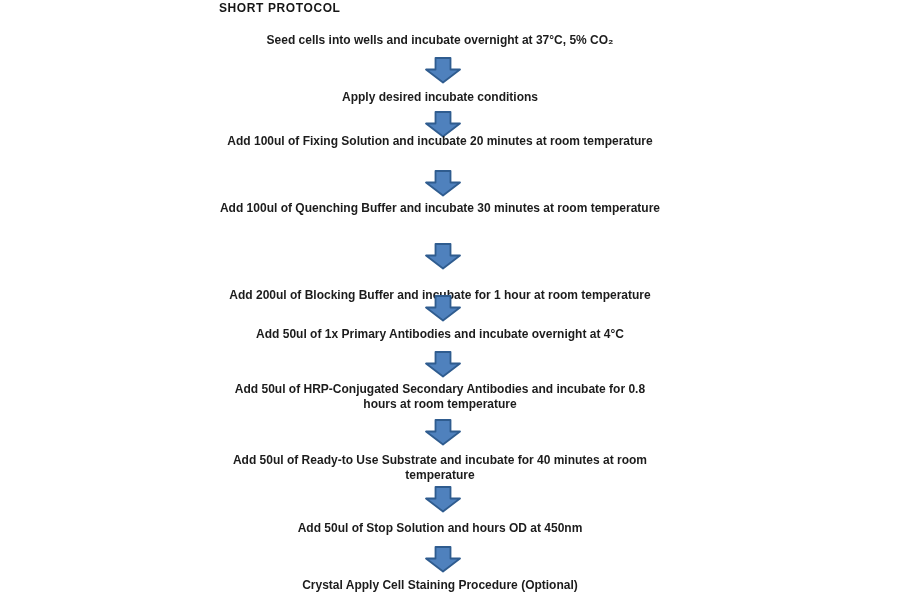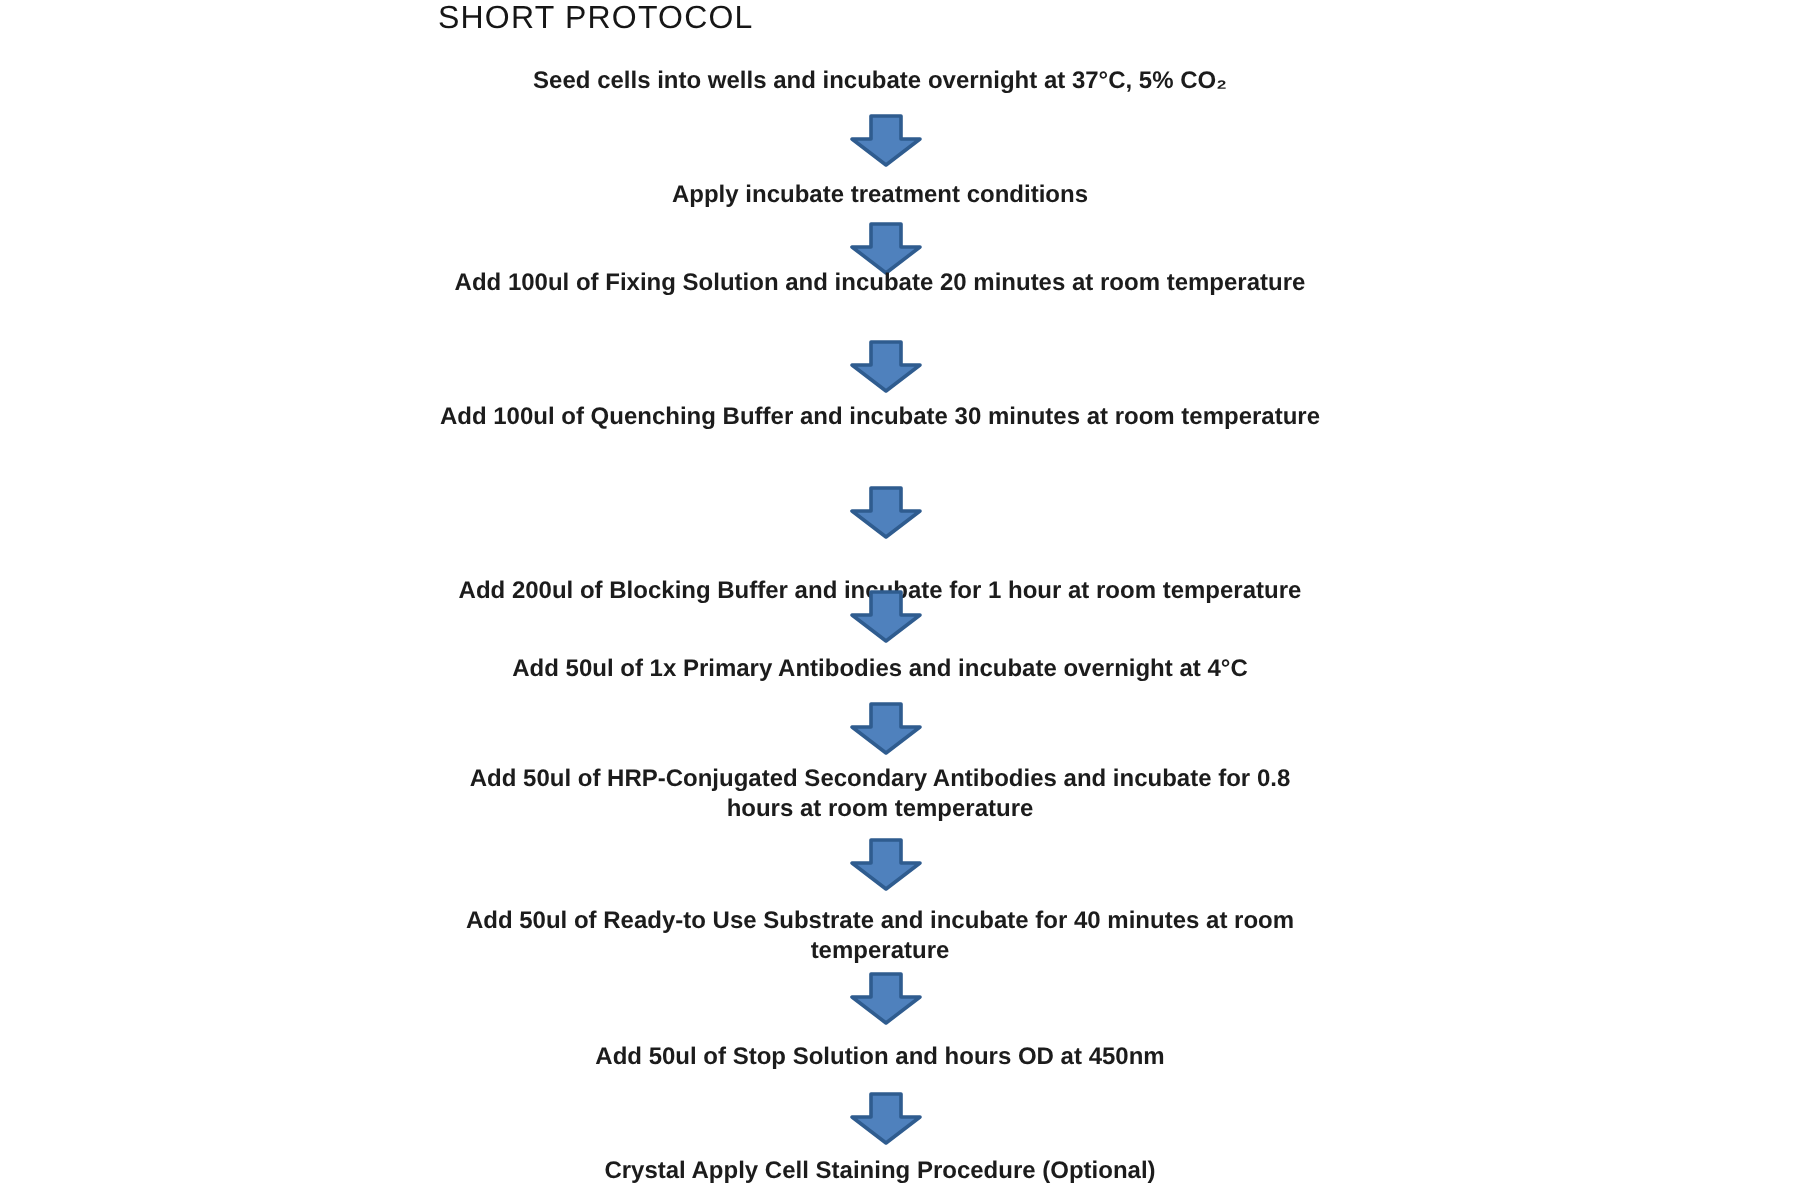--- a/index.html
+++ b/index.html
@@ -17,22 +17,22 @@
   .canvas {
     position: absolute;
     top: 0; left: 0;
     width: 900px;
     height: 594px;
   }
   .title {
     position: absolute;
     top: 1px;
     left: 219px;
-    font-size: 16px;
-    font-weight: normal;
+    font-size: 12px;
+    font-weight: bold;
     letter-spacing: 0.6px;
     color: #161616;
     white-space: nowrap;
   }
   .step {
     position: absolute;
     left: 90px;
     width: 700px;
     text-align: center;
     font-size: 12px;
@@ -65,21 +65,21 @@
   <div class="title">SHORT PROTOCOL</div>
 
   <div class="step" style="top:33px">Seed cells into wells and incubate overnight at 37°C, 5% CO₂</div>
 
   <span class="arrow" style="top:57px">
     <svg viewBox="0 0 38 27">
         <path d="M11.5 1 H26.5 V12.5 H36 L19 25.5 L2 12.5 H11.5 Z" fill="var(--arrow-fill)" stroke="var(--arrow-stroke)" stroke-width="1.8" stroke-linejoin="round"></path>
       </svg>
   </span>
 
-  <div class="step" style="top:90px">Apply incubate treatment conditions</div>
+  <div class="step" style="top:90px">Apply desired incubate conditions</div>
 
   <span class="arrow" style="top:111px">
     <svg viewBox="0 0 38 27">
         <path d="M11.5 1 H26.5 V12.5 H36 L19 25.5 L2 12.5 H11.5 Z" fill="var(--arrow-fill)" stroke="var(--arrow-stroke)" stroke-width="1.8" stroke-linejoin="round"></path>
       </svg>
   </span>
 
   <div class="step" style="top:134px">Add 100ul of Fixing Solution and incubate 20 minutes at room temperature</div>
 
   <span class="arrow" style="top:170px">

